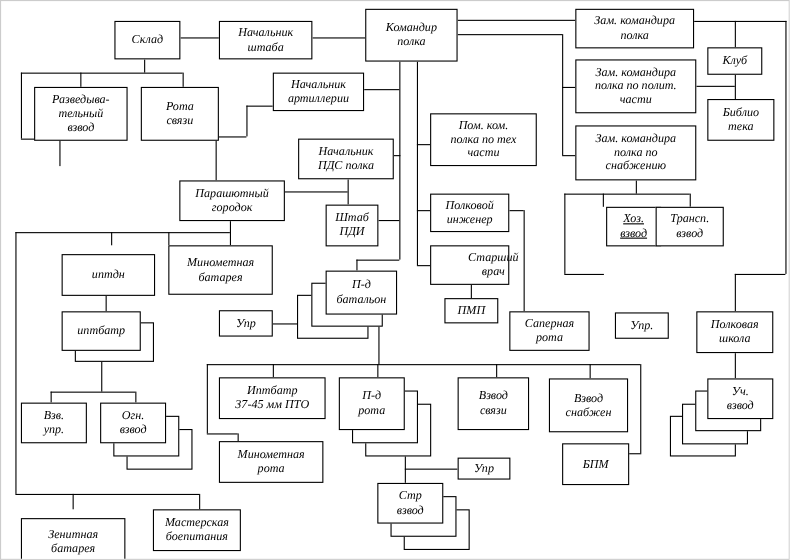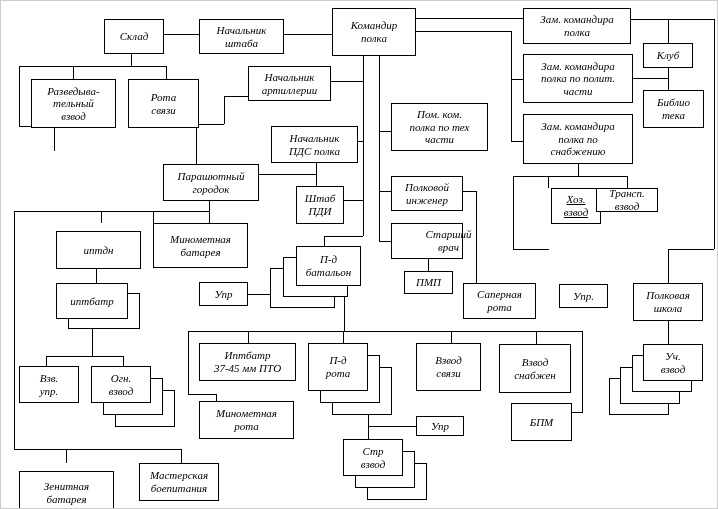--- a/index.html
+++ b/index.html
@@ -159,21 +159,21 @@
     <div class="shadow-box" style="left: 282px; top: 256px; width: 65px; height: 40px;"></div>
     <div class="box" style="left: 295px; top: 245px; width: 65px; height: 40px;">П-д
 батальон</div>
     <div class="box" style="left: 390px; top: 175px; width: 72px; height: 35px;">Полковой
 инженер</div>
     <div class="box" style="left: 390px; top: 222px; width: 72px; height: 36px; padding-left: 44px;">Старший
 врач</div>
     <div class="box" style="left: 403px; top: 270px; width: 49px; height: 23px;">ПМП</div>
     <div class="box" style="left: 550px; top: 187px; width: 50px; height: 36px; text-decoration: underline;">Хоз.
 взвод</div>
-    <div class="box" style="left: 595px; top: 187px; width: 62px; height: 24px;">Трансп.
+    <div class="box" style="left: 595px; top: 187px; width: 62px; height: 36px;">Трансп.
 взвод</div>
     <div class="box" style="left: 462px; top: 282px; width: 73px; height: 36px;">Саперная
 рота</div>
     <div class="box" style="left: 558px; top: 283px; width: 49px; height: 24px;">Упр.</div>
     <div class="box" style="left: 632px; top: 282px; width: 70px; height: 38px;">Полковая
 школа</div>
     <div class="box" style="left: 18px; top: 365px; width: 60px; height: 37px;">Взв.
 упр.</div>
     <div class="shadow-box" style="left: 114px; top: 389px; width: 60px; height: 37px;"></div>
     <div class="shadow-box" style="left: 102px; top: 377px; width: 60px; height: 37px;"></div>

